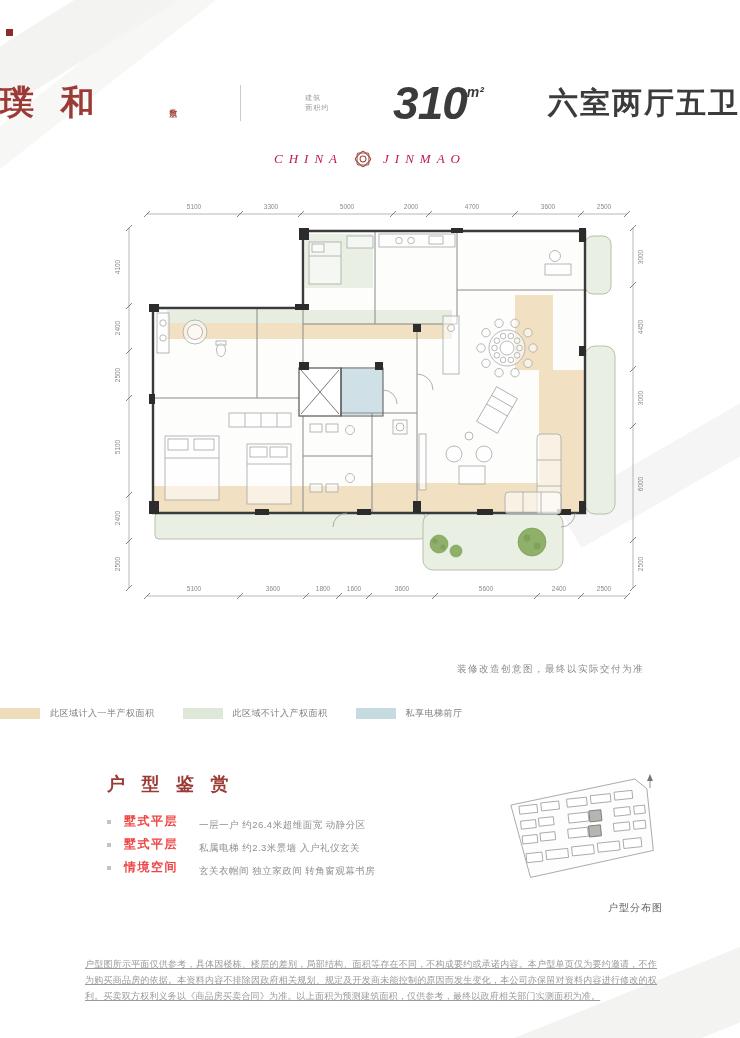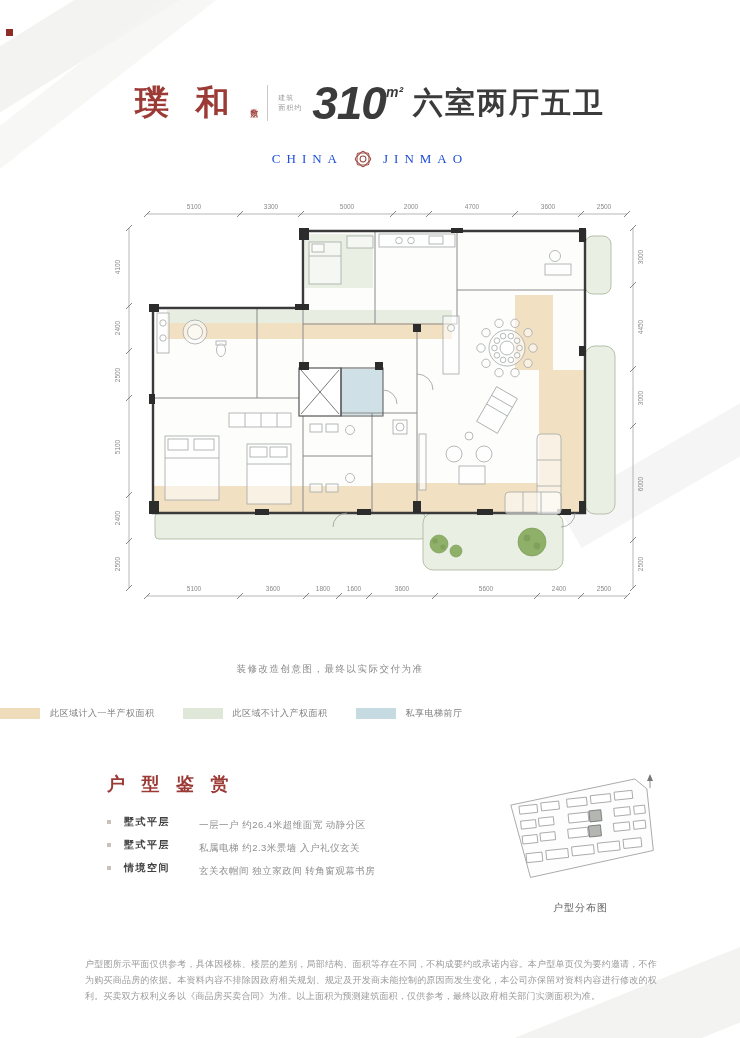--- a/index.html
+++ b/index.html
@@ -6,61 +6,61 @@
   .page{position:relative;width:740px;height:1038px;background:#ffffff;overflow:hidden;
         font-family:"Liberation Sans",sans-serif;color:#3c3c3c;}
   
   .swoosh{position:absolute;background:#f3f3f2;transform-origin:center;}
   .sw-a{width:430px;height:56px;left:-120px;top:-8px;transform:rotate(-32deg);}
   .sw-b{width:300px;height:34px;left:-60px;top:60px;transform:rotate(-38deg);opacity:.7;}
   .sw-c{width:300px;height:46px;right:-110px;top:430px;transform:rotate(-30deg);opacity:.8;}
   .sw-d{width:460px;height:70px;right:-140px;bottom:-18px;transform:rotate(-22deg);}
   .corner-mark{position:absolute;left:6px;top:29px;width:7px;height:7px;background:#8e2d28;}
   
-  .header{position:absolute;left:0;top:80px;width:740px;display:flex;justify-content:center;
+  .header{position:absolute;left:0;top:80px;width:740px;display:flex;justify-content:space-between;
           align-items:center;gap:10px;}
   .brand{font-family:"Liberation Serif",serif;font-size:34px;font-weight:700;color:#9c3a36;
          letter-spacing:9px;line-height:1;}
   .floor-tag{writing-mode:vertical-rl;font-size:8px;color:#9c3a36;letter-spacing:1px;line-height:1.1;}
   .hdr-divider{width:1px;height:36px;background:#cfcac5;}
   .area-label{font-size:7px;color:#9a9a9a;line-height:1.5;letter-spacing:1px;}
   .area-value{font-size:46px;font-weight:600;color:#3b3b3b;line-height:1;letter-spacing:-1px;font-style:italic;}
   .area-unit{font-size:14px;font-weight:600;color:#3b3b3b;vertical-align:22px;letter-spacing:0;}
   .layout-text{font-size:30px;font-weight:600;color:#3b3b3b;letter-spacing:2px;line-height:1;}
   .logo-row{position:absolute;left:0;top:148px;width:740px;display:flex;justify-content:center;
             align-items:center;gap:9px;}
-  .logo-word{font-family:"Liberation Serif",serif;font-size:13px;letter-spacing:6px;color:#1d4ed8;}
+  .logo-word{font-family:"Liberation Serif",serif;font-size:13px;letter-spacing:6px;color:#be185d;font-style:italic;}
   
   .plan-wrap{position:absolute;left:107px;top:198px;width:545px;height:420px;}
-  .plan-note{position:absolute;left:8px;top:663px;width:644px;text-align:center;font-size:9.5px;
+  .plan-note{position:absolute;left:0;top:663px;width:644px;text-align:right;font-size:9.5px;
              color:#8a8a8a;letter-spacing:1.5px;}
   .legend{position:absolute;left:0;top:707px;width:736px;display:flex;justify-content:flex-start;
           align-items:center;gap:28px;}
   .legend-item{display:flex;align-items:center;gap:10px;}
   .legend-swatch{width:40px;height:11px;}
   .sw1{background:#eedcba;}
   .sw2{background:#dfe7d8;}
   .sw3{background:#c6dbe1;}
   .legend-label{font-size:9px;color:#7f7f7f;letter-spacing:.5px;}
   
   .appre{position:absolute;left:107px;top:772px;}
   .appre-title{font-family:"Liberation Serif",serif;font-size:18px;font-weight:700;color:#9c3a36;
                letter-spacing:6px;}
   .appre-list{margin-top:14px;}
   .appre-row{display:flex;align-items:center;gap:13px;height:23px;}
   .bullet{width:4px;height:4px;background:#c9c2bc;flex:0 0 auto;}
-  .term{font-size:10px;font-weight:700;color:#404040;letter-spacing:1.5px;width:62px;}
+  .term{font-size:12px;font-weight:700;color:#ef4444;letter-spacing:1.5px;width:62px;}
   .desc{font-size:9.5px;color:#8f8f8f;letter-spacing:.5px;white-space:nowrap;margin-top:8px;}
   
   .dist-map{position:absolute;left:498px;top:772px;width:165px;height:125px;}
-  .dist-caption{position:absolute;left:553px;top:901px;width:110px;text-align:left;
+  .dist-caption{position:absolute;left:553px;top:901px;width:110px;text-align:right;
                 font-size:10px;color:#5a5a5a;letter-spacing:1px;}
   
   .disclaimer{position:absolute;left:85px;top:948px;width:572px;font-size:9px;line-height:1.75;
-              color:#9b9b9b;text-align:justify;letter-spacing:.2px;}
+              color:#9b9b9b;text-align:justify;letter-spacing:.2px;text-decoration:underline;}
   
   text.dim{font-size:6.5px;fill:#8a8a8a;font-family:"Liberation Sans",sans-serif;}
 </style>
 </head>
 <body>
 
 <div class="page">
 
   <div class="swoosh sw-a"></div>
   <div class="swoosh sw-b"></div>

